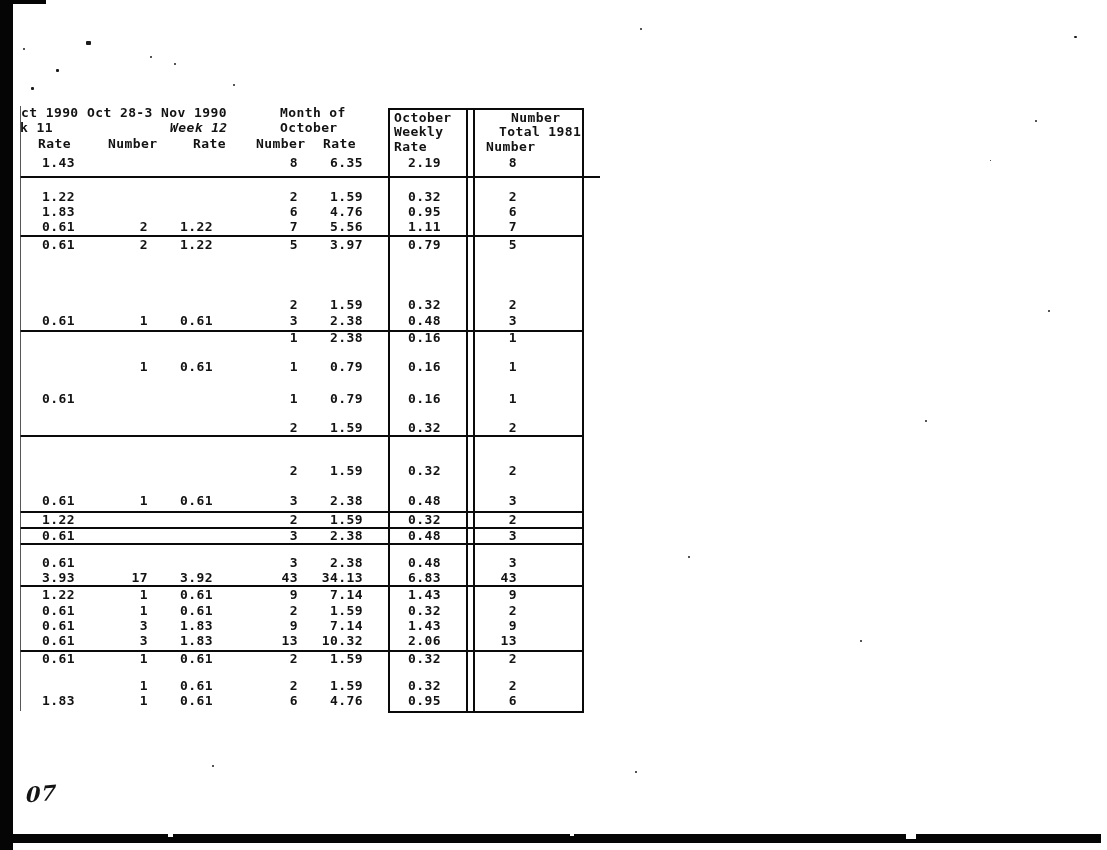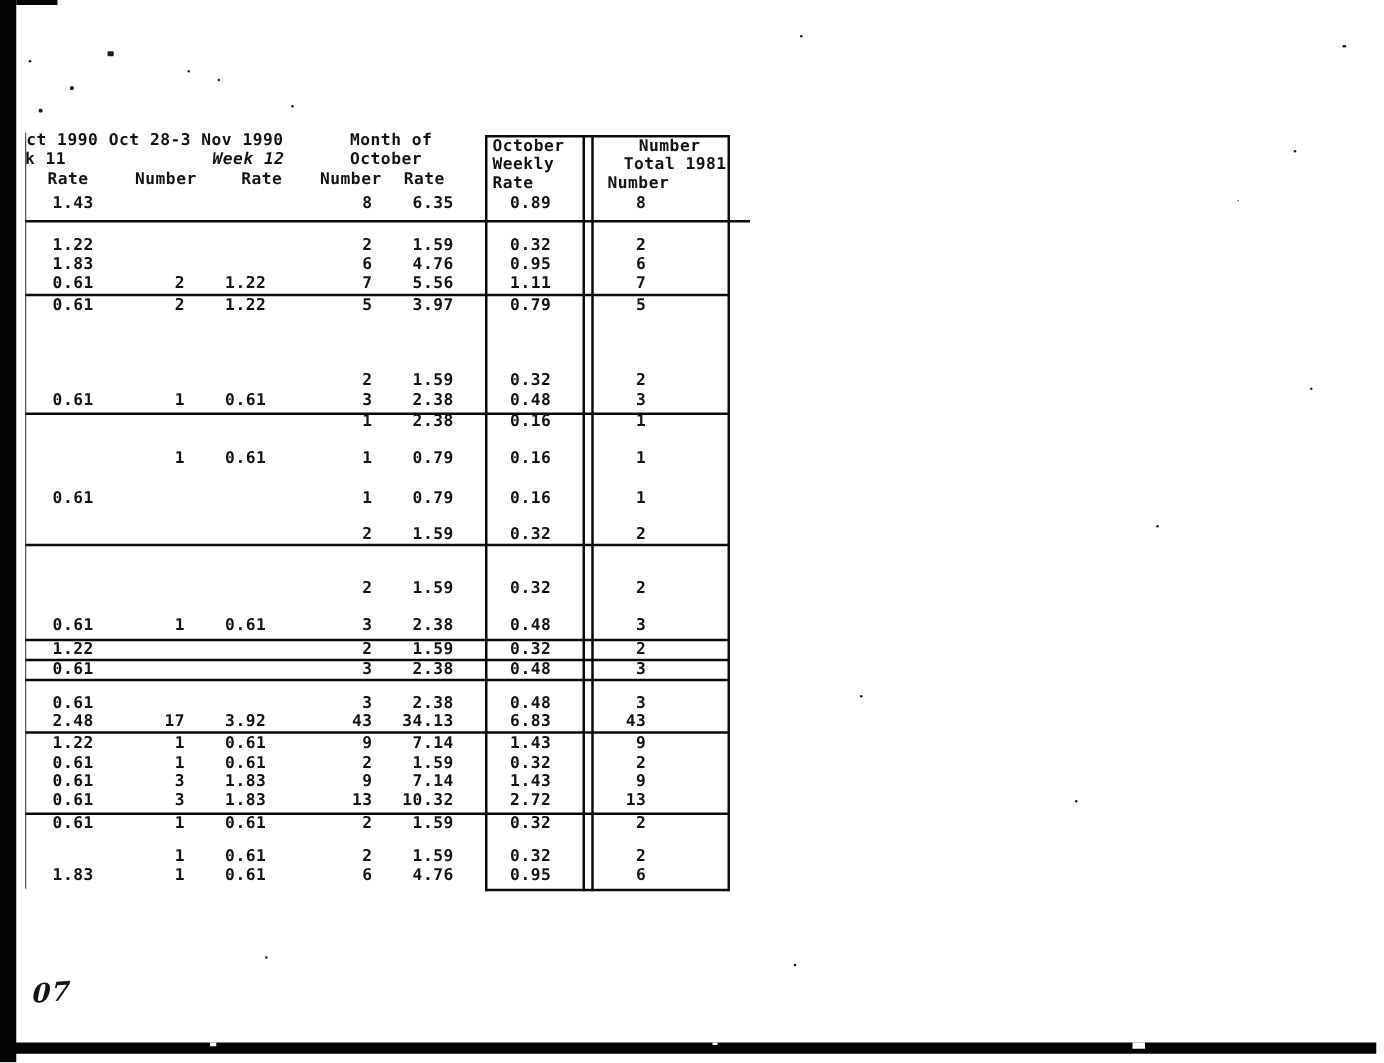--- a/index.html
+++ b/index.html
@@ -93,21 +93,21 @@
         <div class="vl" style="left: 582px; top: 108px; height: 605px; width: 2px;"></div>
         <div class="vl-faint" style="left: 20px; top: 106px; height: 605px;"></div>
       </div>
     <div id="rows-layer">
         <div class="trow" style="top: 156px;">
           <span class="tcell" style="left: 20px; width: 55px;">1.43</span>
           <span class="tcell" style="left: 95px; width: 53px;"></span>
           <span class="tcell" style="left: 158px; width: 55px;"></span>
           <span class="tcell" style="left: 243px; width: 55px;">8</span>
           <span class="tcell" style="left: 307px; width: 56px;">6.35</span>
-          <span class="tcell" style="left: 386px; width: 55px;">0.89</span>
+          <span class="tcell" style="left: 386px; width: 55px;">2.19</span>
           <span class="tcell" style="left: 462px; width: 55px;">8</span>
         </div>
         <div class="trow" style="top: 190px;">
           <span class="tcell" style="left: 20px; width: 55px;">1.22</span>
           <span class="tcell" style="left: 95px; width: 53px;"></span>
           <span class="tcell" style="left: 158px; width: 55px;"></span>
           <span class="tcell" style="left: 243px; width: 55px;">2</span>
           <span class="tcell" style="left: 307px; width: 56px;">1.59</span>
           <span class="tcell" style="left: 386px; width: 55px;">0.32</span>
           <span class="tcell" style="left: 462px; width: 55px;">2</span>
@@ -232,21 +232,21 @@
         <div class="trow" style="top: 556px;">
           <span class="tcell" style="left: 20px; width: 55px;">0.61</span>
           <span class="tcell" style="left: 95px; width: 53px;"></span>
           <span class="tcell" style="left: 158px; width: 55px;"></span>
           <span class="tcell" style="left: 243px; width: 55px;">3</span>
           <span class="tcell" style="left: 307px; width: 56px;">2.38</span>
           <span class="tcell" style="left: 386px; width: 55px;">0.48</span>
           <span class="tcell" style="left: 462px; width: 55px;">3</span>
         </div>
         <div class="trow" style="top: 571px;">
-          <span class="tcell" style="left: 20px; width: 55px;">2.48</span>
+          <span class="tcell" style="left: 20px; width: 55px;">3.93</span>
           <span class="tcell" style="left: 95px; width: 53px;">17</span>
           <span class="tcell" style="left: 158px; width: 55px;">3.92</span>
           <span class="tcell" style="left: 243px; width: 55px;">43</span>
           <span class="tcell" style="left: 307px; width: 56px;">34.13</span>
           <span class="tcell" style="left: 386px; width: 55px;">6.83</span>
           <span class="tcell" style="left: 462px; width: 55px;">43</span>
         </div>
         <div class="trow" style="top: 588px;">
           <span class="tcell" style="left: 20px; width: 55px;">1.22</span>
           <span class="tcell" style="left: 95px; width: 53px;">1</span>
@@ -273,21 +273,21 @@
           <span class="tcell" style="left: 307px; width: 56px;">7.14</span>
           <span class="tcell" style="left: 386px; width: 55px;">1.43</span>
           <span class="tcell" style="left: 462px; width: 55px;">9</span>
         </div>
         <div class="trow" style="top: 634px;">
           <span class="tcell" style="left: 20px; width: 55px;">0.61</span>
           <span class="tcell" style="left: 95px; width: 53px;">3</span>
           <span class="tcell" style="left: 158px; width: 55px;">1.83</span>
           <span class="tcell" style="left: 243px; width: 55px;">13</span>
           <span class="tcell" style="left: 307px; width: 56px;">10.32</span>
-          <span class="tcell" style="left: 386px; width: 55px;">2.72</span>
+          <span class="tcell" style="left: 386px; width: 55px;">2.06</span>
           <span class="tcell" style="left: 462px; width: 55px;">13</span>
         </div>
         <div class="trow" style="top: 652px;">
           <span class="tcell" style="left: 20px; width: 55px;">0.61</span>
           <span class="tcell" style="left: 95px; width: 53px;">1</span>
           <span class="tcell" style="left: 158px; width: 55px;">0.61</span>
           <span class="tcell" style="left: 243px; width: 55px;">2</span>
           <span class="tcell" style="left: 307px; width: 56px;">1.59</span>
           <span class="tcell" style="left: 386px; width: 55px;">0.32</span>
           <span class="tcell" style="left: 462px; width: 55px;">2</span>

